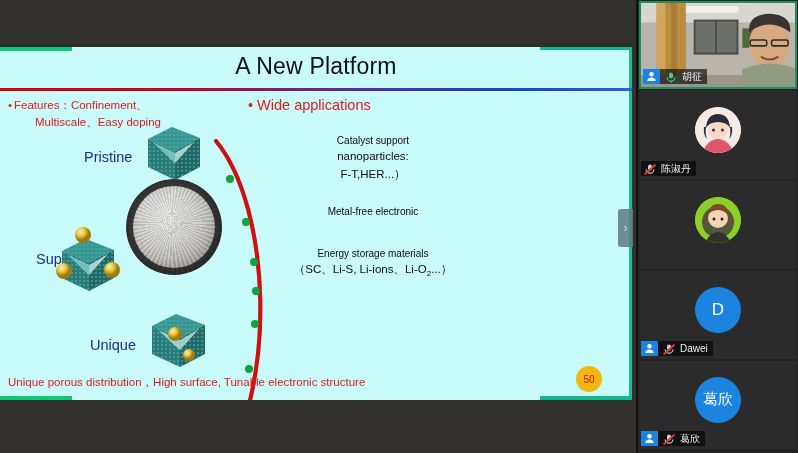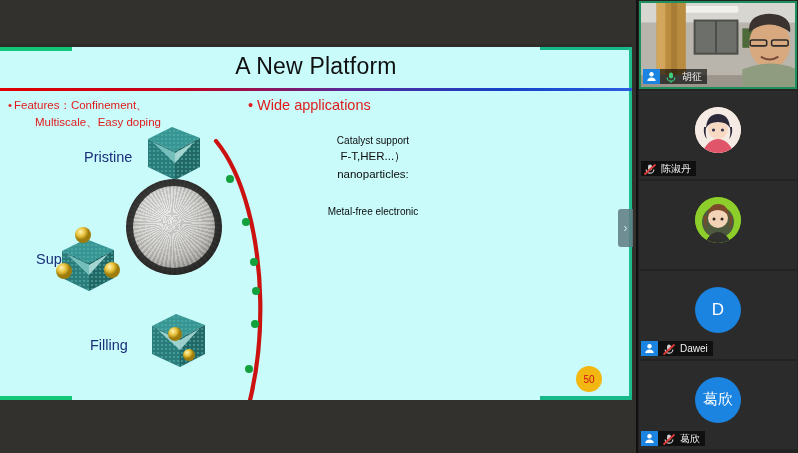--- a/index.html
+++ b/index.html
@@ -206,35 +206,39 @@
       </div>
 
       <div id="apps">
         <div id="apps-head">
           <span>•</span>
           <span>Wide applications</span>
         </div>
 
         <div class="app-block" id="blk1">
           <div class="app-main">Catalyst support</div>
+          <div class="app-sub">nanoparticles:</div>
           <div class="app-sub">F-T,HER...）</div>
-          <div class="app-sub">nanoparticles:</div>
         </div>
 
         <div class="app-block" id="blk2">
           <div class="app-main">Metal-free electronic</div>
         </div>
 
+        <div class="app-block" id="blk3">
+          <div class="app-main">Energy storage materials</div>
+          <div class="app-sub"><span>（SC、Li-S, Li-ions、Li-O</span><sub>2</sub><span>...）</span></div>
+        </div>
       </div>
 
       <div id="figure">
 
         <span class="fig-label" id="lbl-pristine">Pristine</span>
         <span class="fig-label" id="lbl-supporting">Supporting</span>
-        <span class="fig-label" id="lbl-filling">Filling</span>
+        <span class="fig-label" id="lbl-filling">Unique</span>
 
         <svg class="cube" style="left:112px; top:26px;" width="60" height="58" viewBox="0 0 60 58">
           <defs>
             <pattern id="mesh" width="4" height="4" patternUnits="userSpaceOnUse">
               <circle cx="2" cy="2" r="1.1" fill="#55b3ad" opacity=".7"></circle>
             </pattern>
           </defs>
           <polygon points="4,14 28,2 56,13 31,26" fill="#379693"></polygon>
           <polygon points="4,14 28,2 56,13 31,26" fill="url(#mesh)"></polygon>
           <polygon points="4,14 31,26 31,55 4,42" fill="#2a7c7a"></polygon>
@@ -286,20 +290,21 @@
           <circle cx="48" cy="40" r="4" fill="#12a13c"></circle>
           <circle cx="64" cy="83" r="4" fill="#12a13c"></circle>
           <circle cx="72" cy="123" r="4" fill="#12a13c"></circle>
           <circle cx="74" cy="152" r="4" fill="#12a13c"></circle>
           <circle cx="73" cy="185" r="4" fill="#12a13c"></circle>
           <circle cx="67" cy="230" r="4" fill="#12a13c"></circle>
           <circle cx="52" cy="285" r="4" fill="#12a13c"></circle>
         </svg>
       </div>
 
+      <div id="caption">Unique porous distribution，High surface, Tunable electronic structure</div>
       <div id="page-badge">50</div>
     </div>
 
     <div id="collapse">
       <span>›</span>
     </div>
   </div>
 
   <div id="filmstrip">
 

